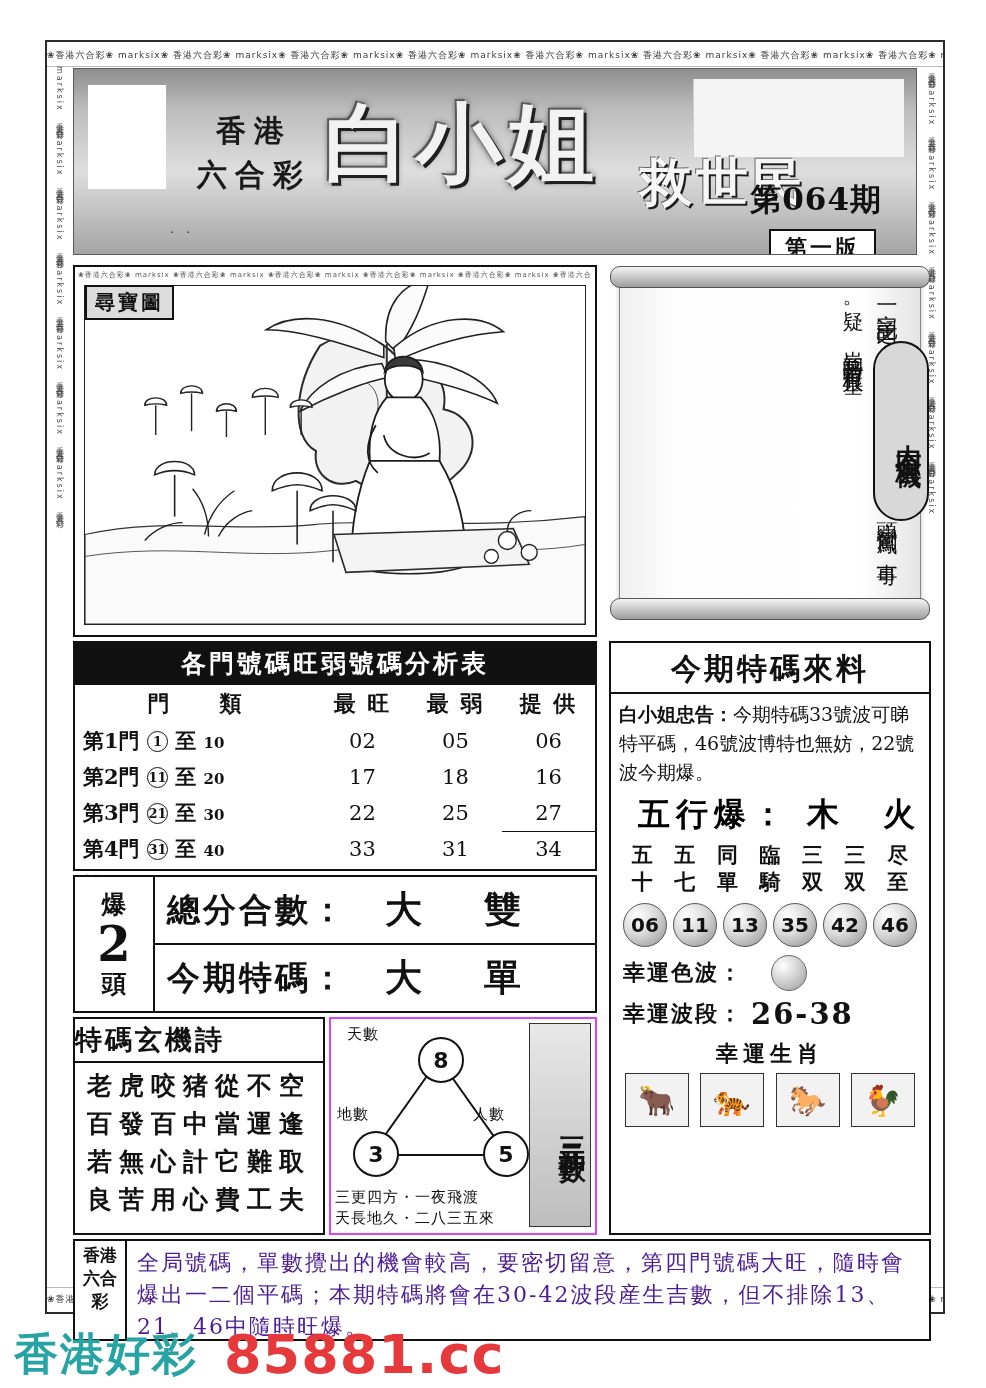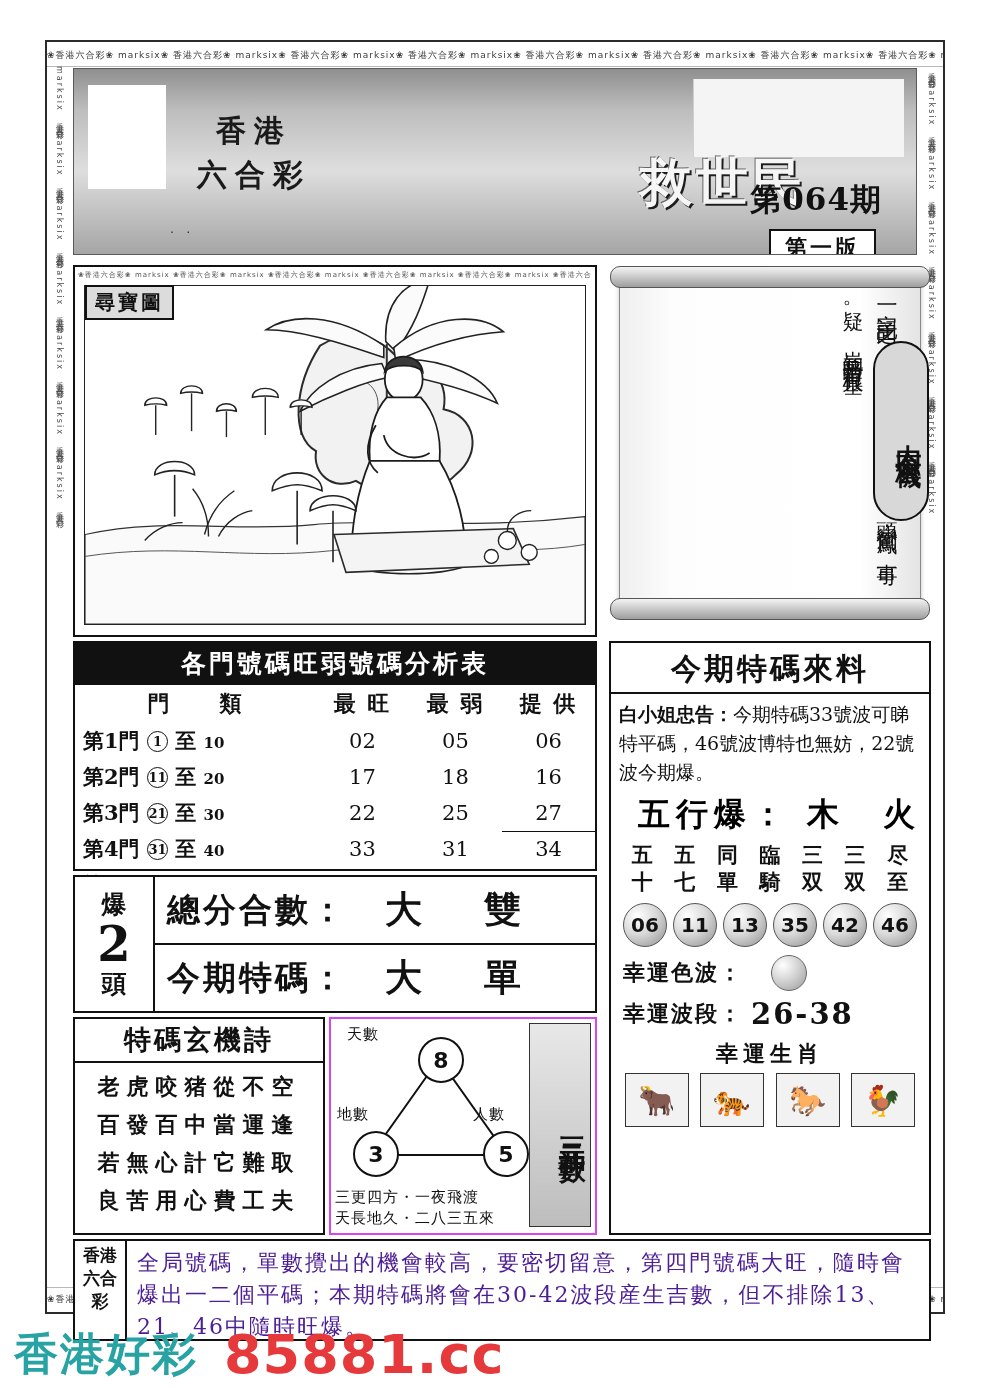--- a/index.html
+++ b/index.html
@@ -242,27 +242,27 @@
   .bao-label{font-size:33px;letter-spacing:3px;padding-left:12px;}
   .bao-v1{font-size:37px;margin-left:38px;}
   .bao-v2{font-size:37px;margin-left:62px;}
 
   
   .poem-box{
     position:absolute;left:0;top:752px;width:248px;height:214px;
     border:2px solid #111;background:#fff;
   }
   .poem-head{
-    text-align:center;font-family:"DejaVu Serif","Liberation Serif",serif;
+    font-family:"DejaVu Serif","Liberation Serif",serif;
     font-weight:bold;font-size:27px;letter-spacing:3px;padding:3px 0;
     border-bottom:2px solid #111;color:#111;
   }
   .poem-lines{
     font-family:"DejaVu Serif","Liberation Serif",serif;
-    font-weight:bold;font-size:22px;line-height:38px;letter-spacing:7px;
+    font-weight:bold;font-size:25px;line-height:38px;letter-spacing:7px;
     text-align:center;color:#111;padding-top:4px;
   }
   .tri-box{
     position:absolute;left:256px;top:752px;width:264px;height:214px;
     border:2px solid #d946ef;background:#fff;overflow:hidden;
   }
   .tri-label{
     position:absolute;font-family:"DejaVu Serif","Liberation Serif",serif;
     font-size:15px;color:#111;letter-spacing:1px;
   }
@@ -334,20 +334,21 @@
     <div class="inner">
 
       <div class="masthead">
         <div class="mast-white-l"></div>
         <div class="mast-white-r"></div>
         <div class="mast-hk">
           <div>香港</div>
           <div>六合彩</div>
         </div>
         <div class="mast-dots">. .</div>
+        <div class="mast-title">白小姐</div>
         <div class="mast-sub">救世民</div>
         <div class="mast-issue">第064期</div>
         <div class="mast-edition">第一版</div>
       </div>
 
       <div class="content" style="height:1080px;">
 
         <div class="pic-box">
           <div class="pic-deco">❀香港六合彩❀ marksix ❀香港六合彩❀ marksix ❀香港六合彩❀ marksix ❀香港六合彩❀ marksix ❀香港六合彩❀ marksix ❀香港六合彩❀</div>
           <div class="pic-label">尋寶圖</div>

